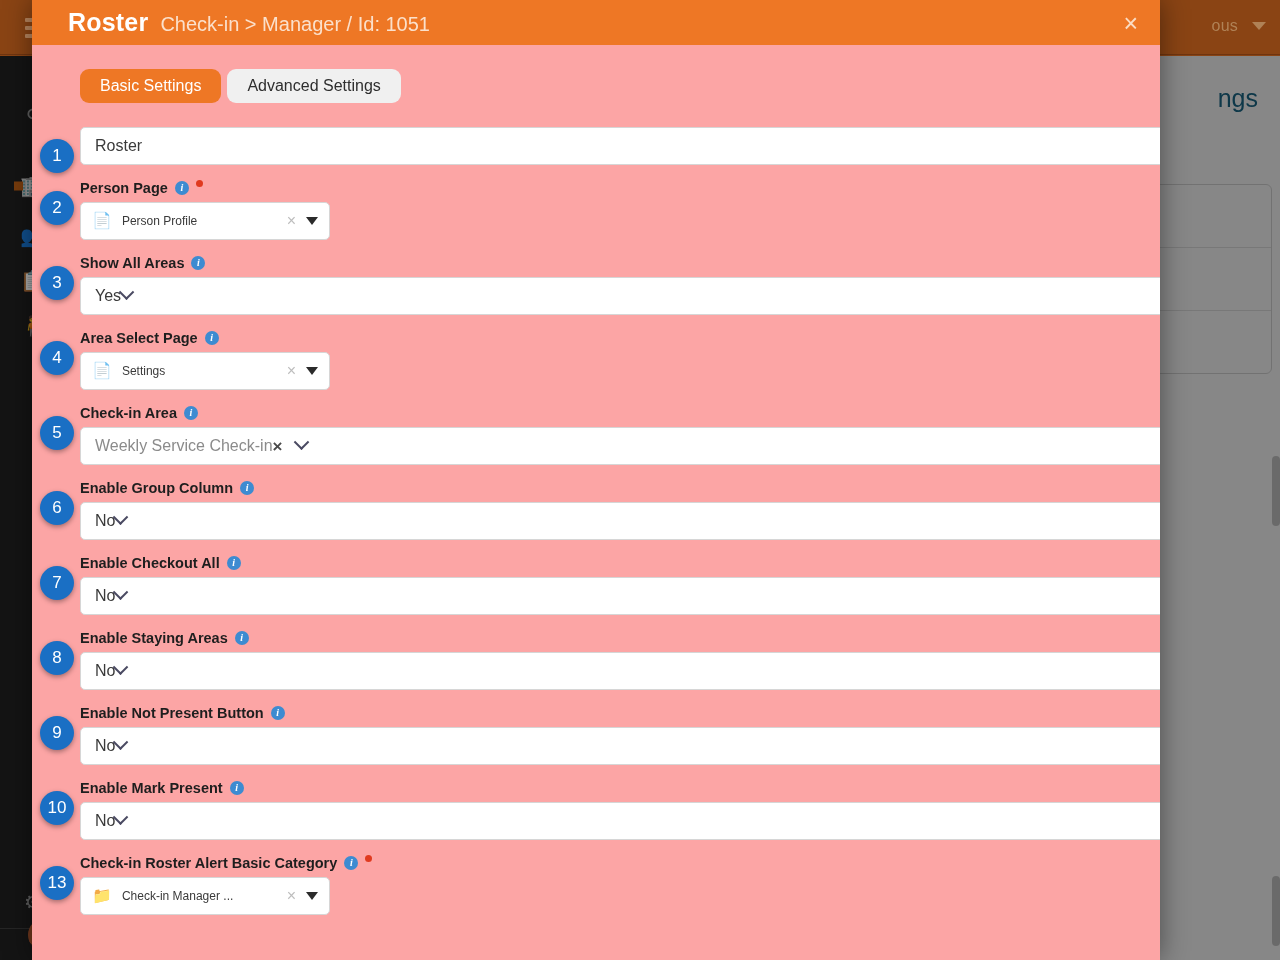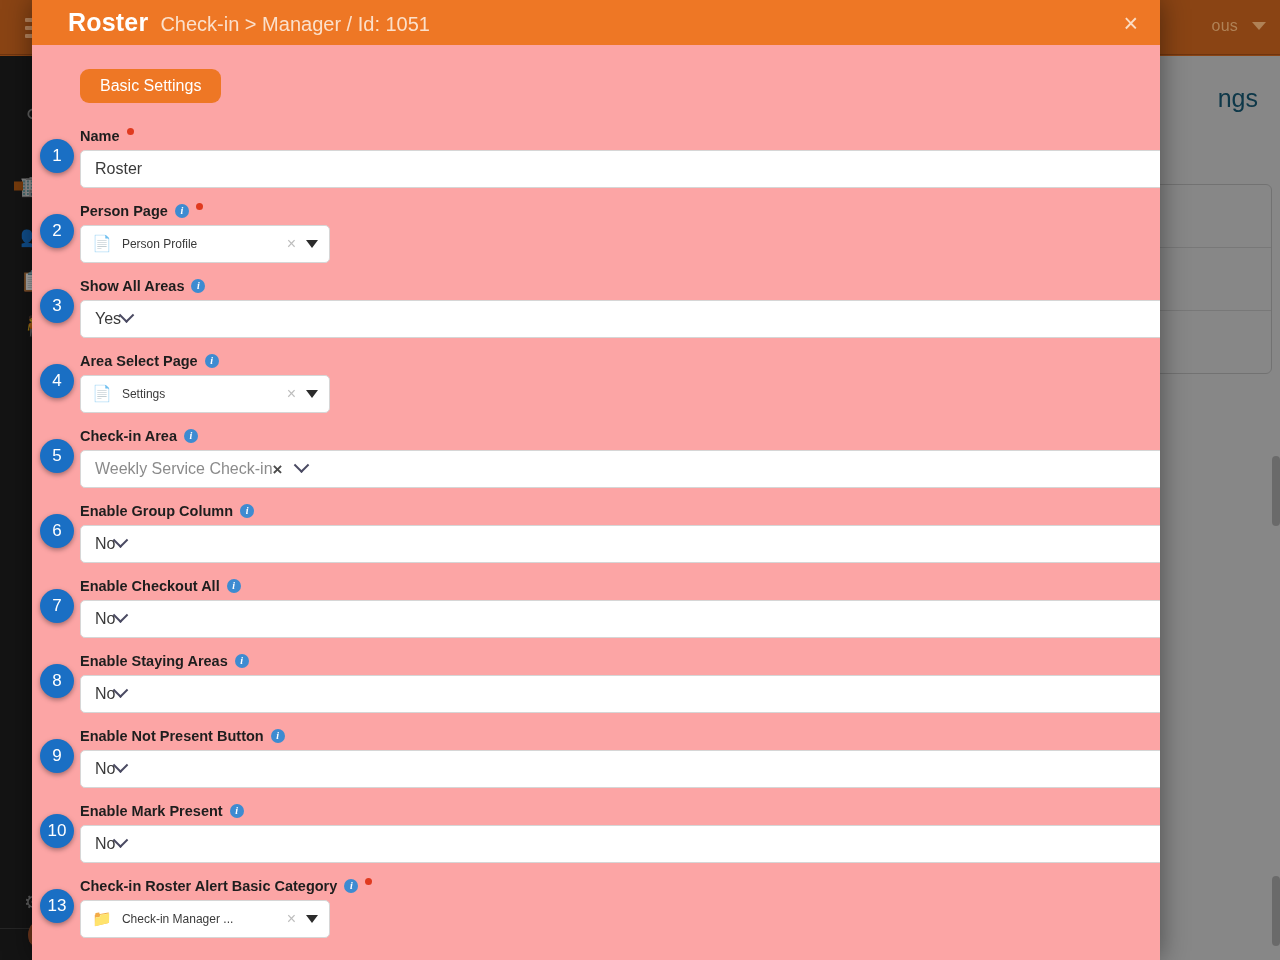--- a/index.html
+++ b/index.html
@@ -241,29 +241,26 @@
 <div class="modal">
   <div class="modal-header">
     <span class="modal-title">Roster</span>
     <span class="modal-breadcrumb">Check-in &gt; Manager / Id: 1051</span>
     <span class="modal-close">×</span>
   </div>
 
   <div class="modal-body">
     <div class="tabs">
       <div class="tab active">Basic Settings</div>
+      <div class="tab">Advanced Settings</div>
     </div>
 
     <div id="fields">
         <div class="field">
           <div class="badge b-input">1</div>
-          <div class="field-label">
-            <span>Name</span>
-            <span class="req-dot"></span>
-          </div>
           <div class="text-input">
             <span>Roster</span>
           </div>
         </div>
         <div class="field">
           <div class="badge b-pick">2</div>
           <div class="field-label">
             <span>Person Page</span>
             <span class="info-icon">i</span>
             <span class="req-dot"></span>

